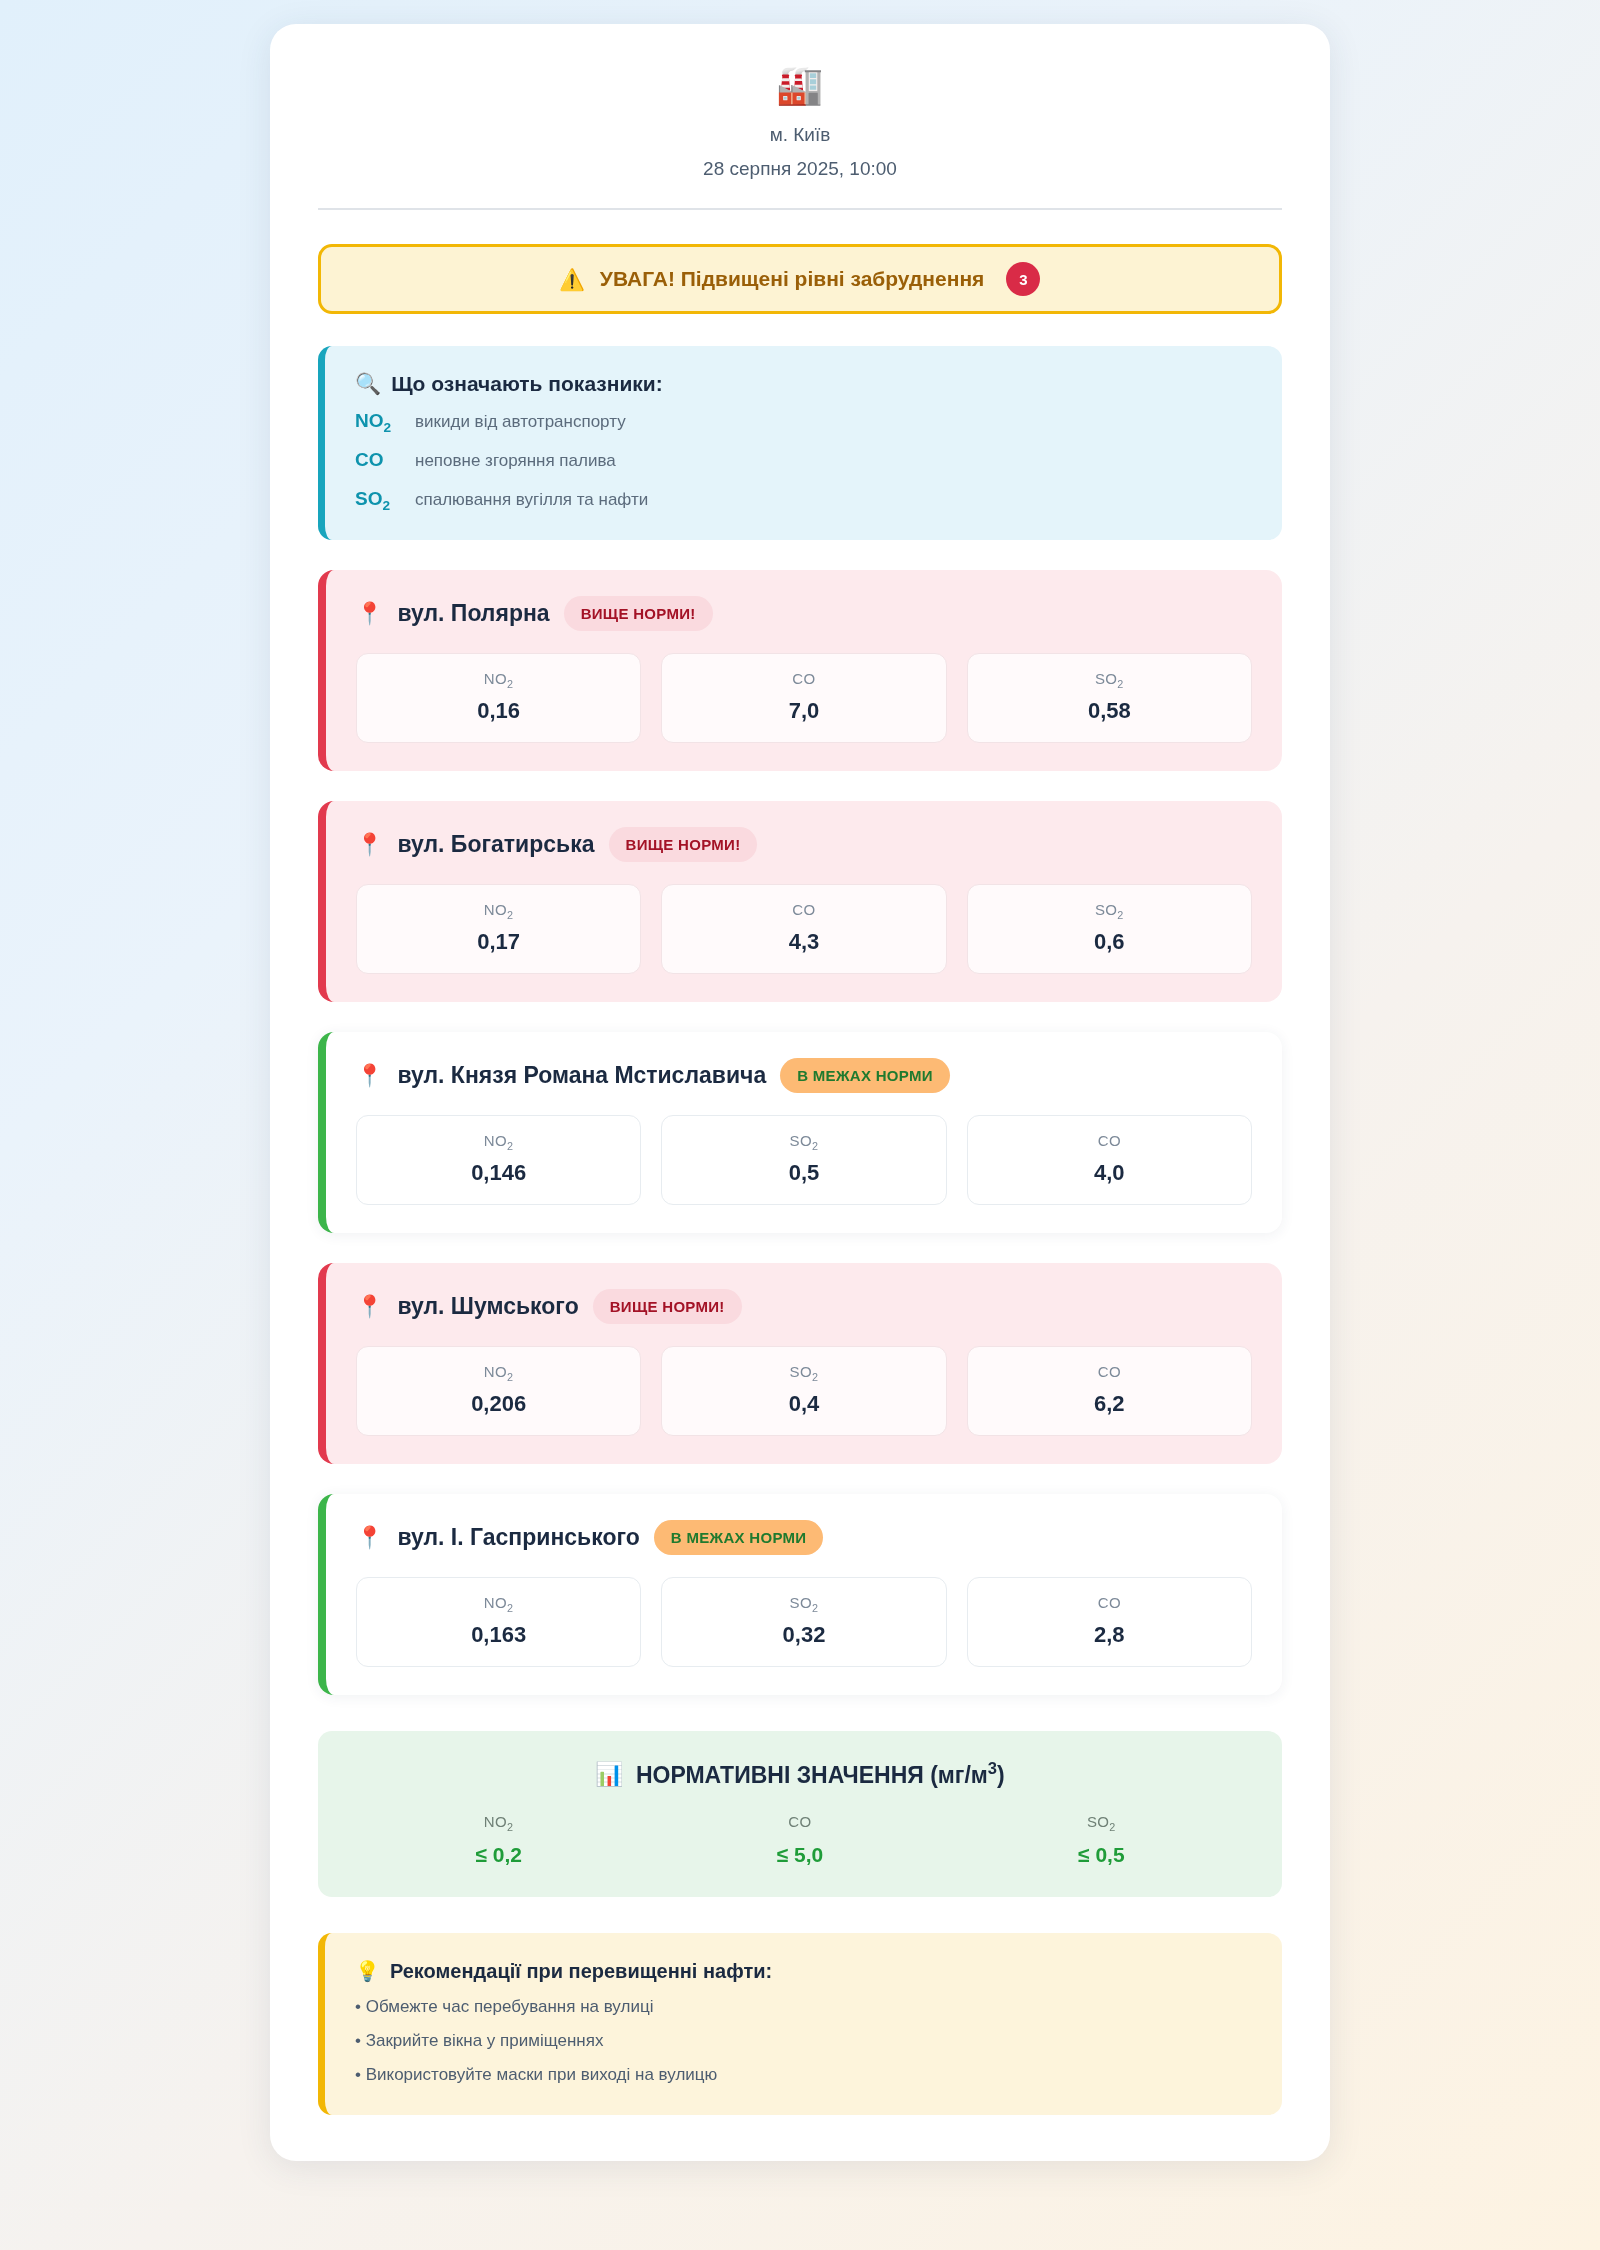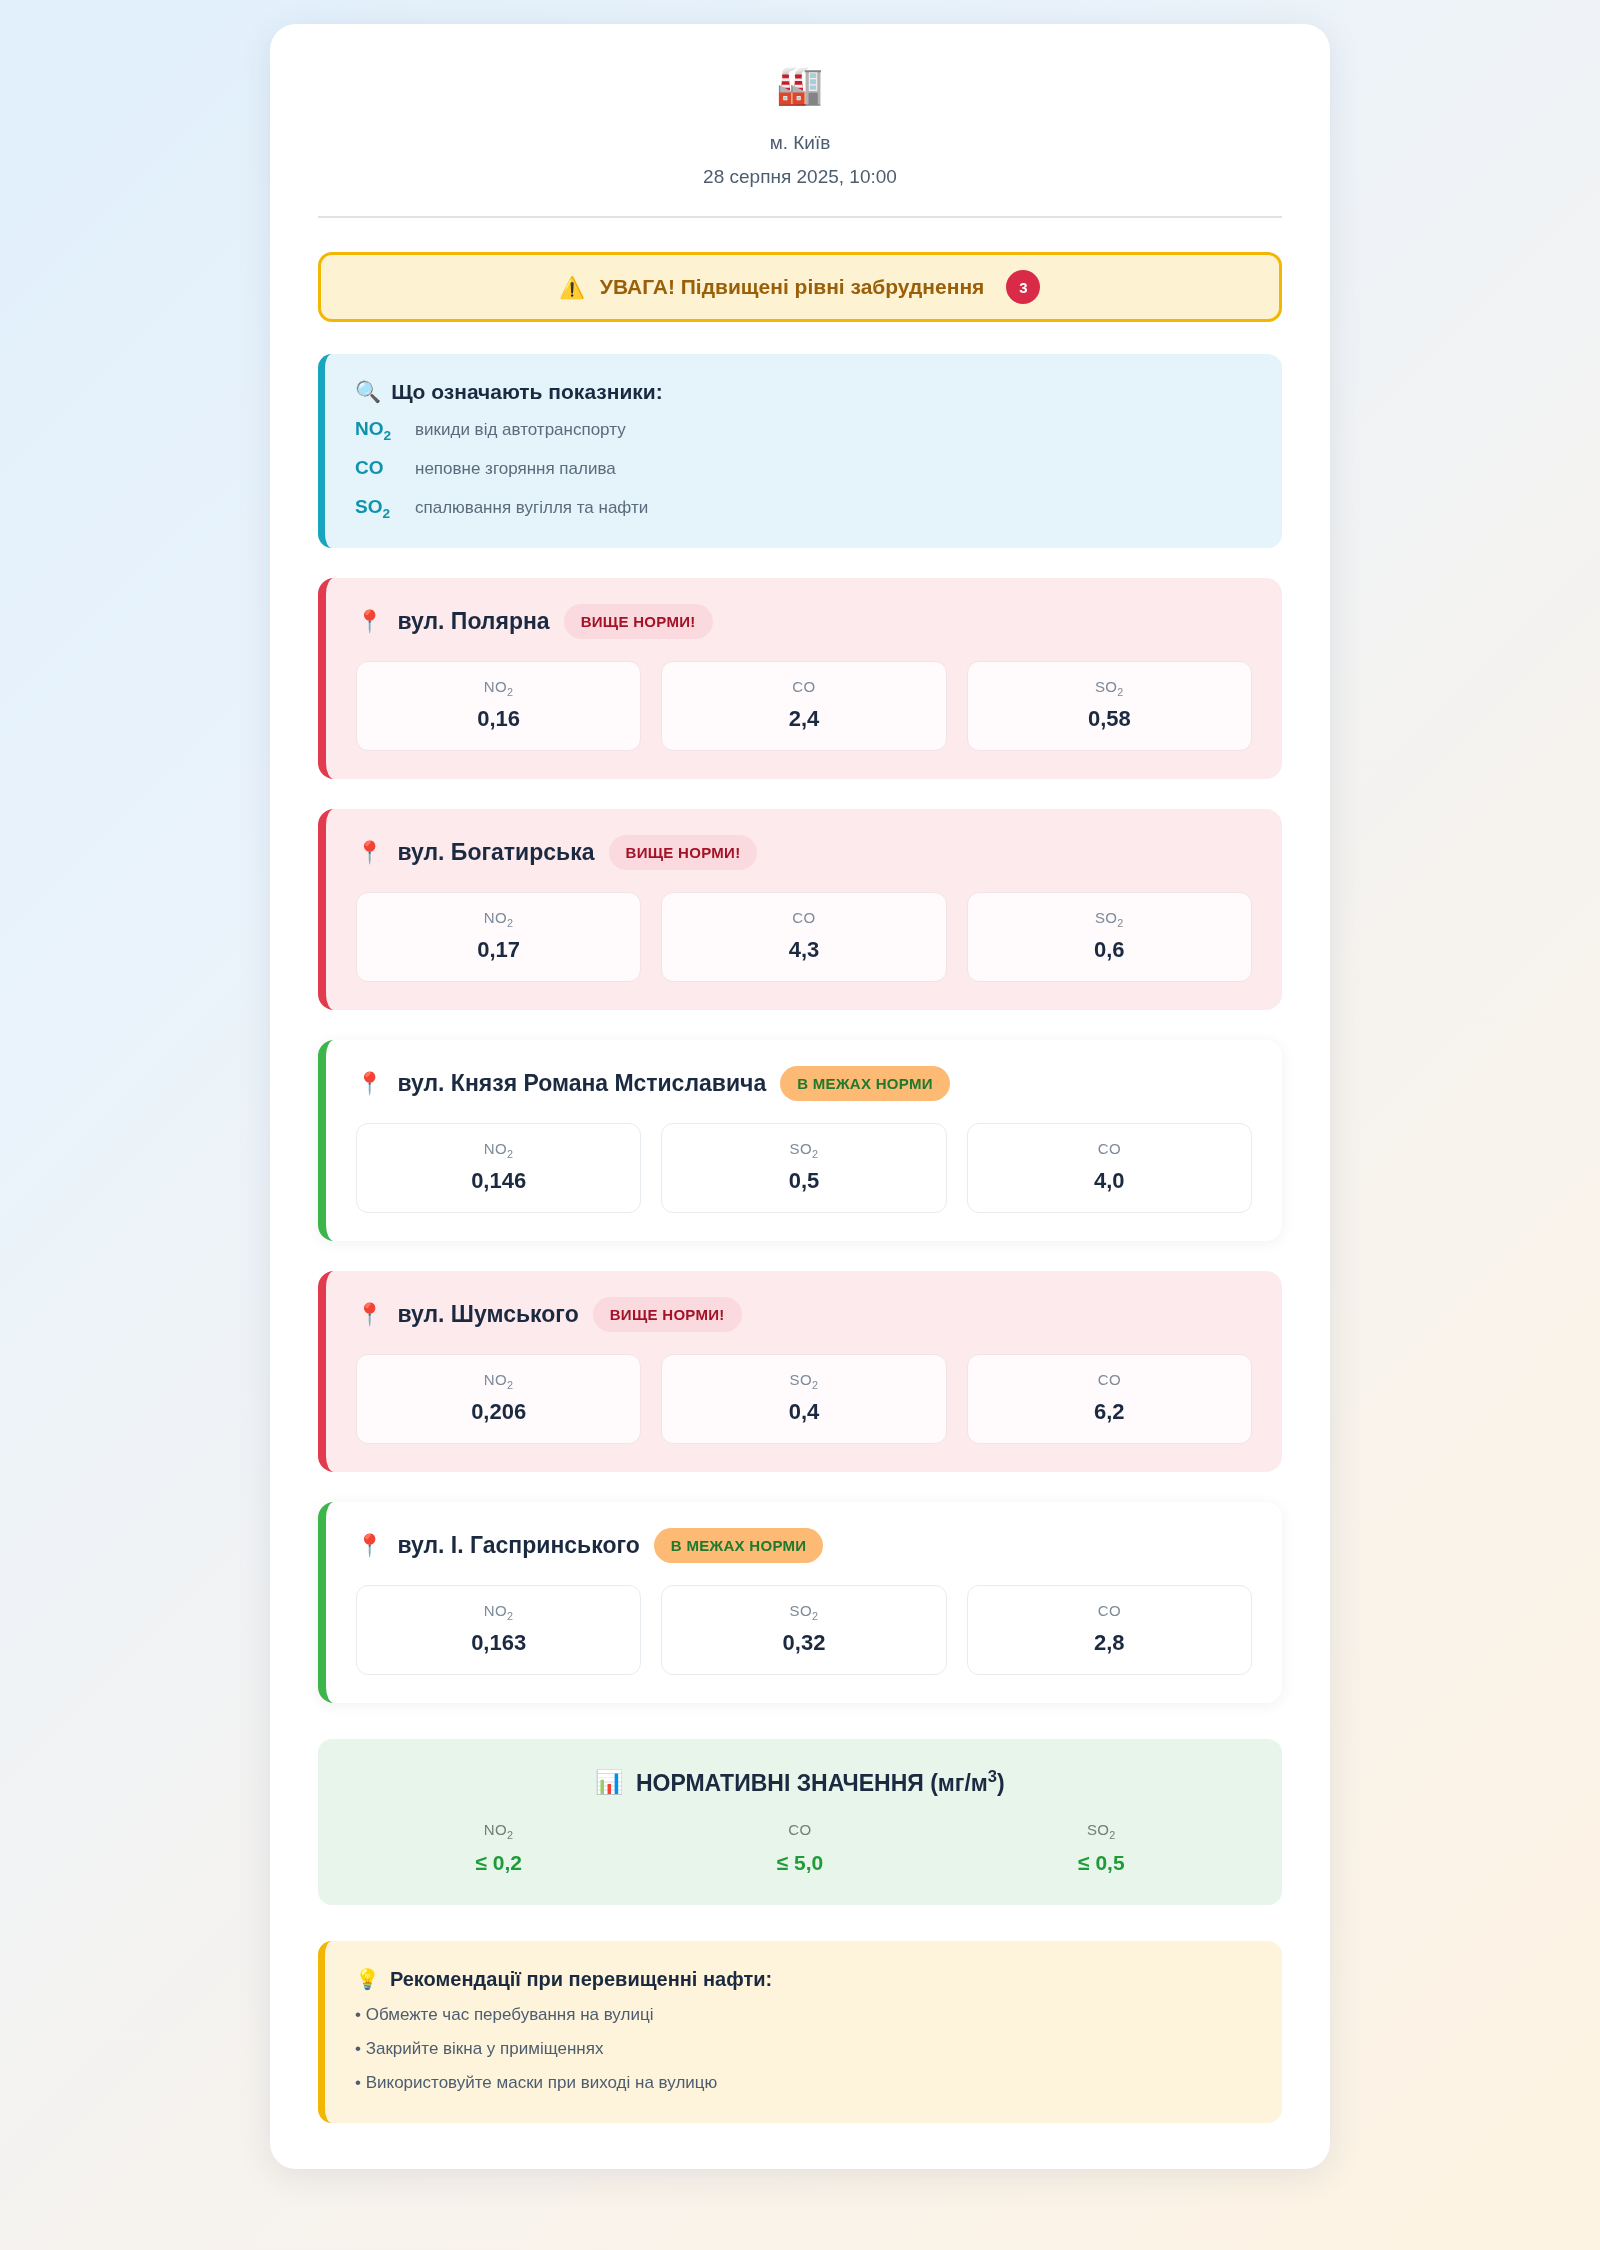--- a/index.html
+++ b/index.html
@@ -44,21 +44,21 @@
   }
 
   .title-text {
     font-size: 40px;
     font-weight: bold;
     letter-spacing: 0.5px;
     color: #1b2a41;
   }
 
   .subtitle {
-    margin-top: 28px;
+    margin-top: 20px;
     font-size: 19px;
     color: #4d5d70;
   }
 
   .timestamp {
     margin-top: 12px;
     font-size: 19px;
     color: #4d5d70;
   }
 
@@ -328,21 +328,21 @@
       <span class="station-name">вул. Полярна</span>
       <span class="status-badge over">ВИЩЕ НОРМИ!</span>
     </div>
     <div class="metrics">
       <div class="metric">
         <div class="metric-label"><span>NO</span><sub>2</sub></div>
         <div class="metric-value">0,16</div>
       </div>
       <div class="metric">
         <div class="metric-label"><span>CO</span><sub></sub></div>
-        <div class="metric-value">2,4</div>
+        <div class="metric-value">7,0</div>
       </div>
       <div class="metric">
         <div class="metric-label"><span>SO</span><sub>2</sub></div>
         <div class="metric-value">0,58</div>
       </div>
     </div>
   </div>
 
   <div class="station over">
     <div class="station-head">

